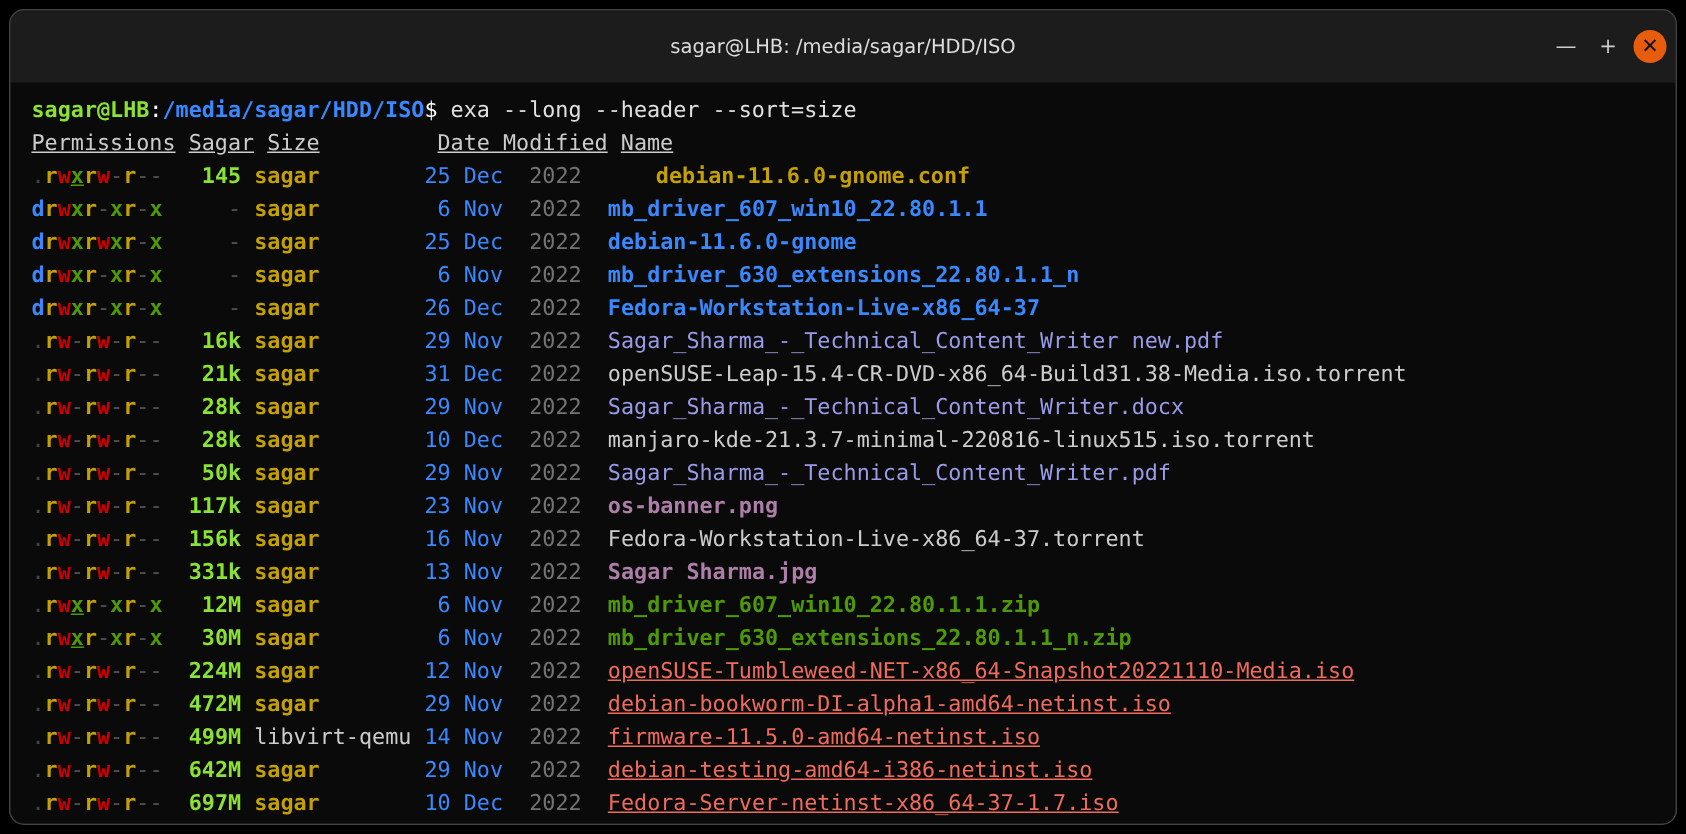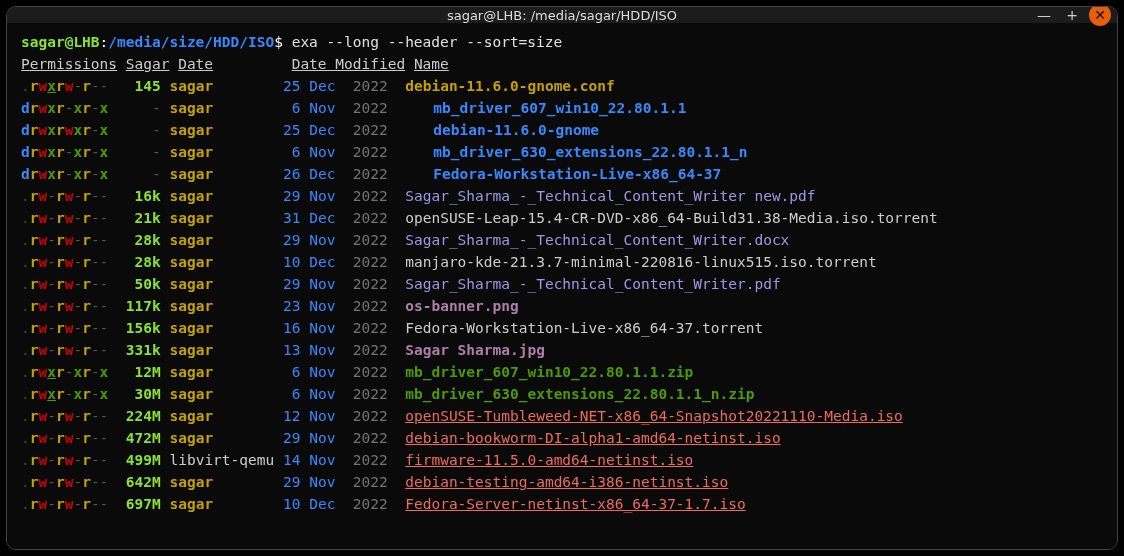--- a/index.html
+++ b/index.html
@@ -16,21 +16,21 @@
     width: 100%;
     height: 100%;
     background: #0a0a0a;
     border-radius: 10px;
     border: 1px solid #444;
     display: flex;
     flex-direction: column;
     overflow: hidden;
   }
   .titlebar {
-    height: 16px;
+    height: 48px;
     background: #1c1c1c;
     display: flex;
     align-items: center;
     justify-content: center;
     position: relative;
     color: #ddd;
     font-family: "DejaVu Sans", sans-serif;
     font-size: 13px;
     font-weight: 500;
     flex-shrink: 0;
@@ -81,42 +81,42 @@
   .p-xu { color: #4e9a06; font-weight: bold; text-decoration: underline; }
   .p-dash { color: #555; }
 
   .sz { color: #8ae234; font-weight: bold; text-align: right; }
   .sz-dash { color: #555; }
   .usr { color: #c4a000; font-weight: bold; text-align: right; }
   .usr-alt { color: #ccc; }
   .date { color: #3a88fe; }
   .year { color: #737373; }
 
-  .nm-dir { color: #3a88fe; font-weight: bold; margin-left: 28px; }
-  .nm-txt { color: #c4a000; font-weight: bold; }
+  .nm-dir { color: #3a88fe; font-weight: bold; }
+  .nm-txt { color: #c4a000; font-weight: bold; margin-left: 32px; }
   .nm-img { color: #ad7fa8; font-weight: bold; }
   .nm-zip { color: #4e9a06; font-weight: bold; text-align: right; }
   .nm-doc { color: #9a9ae8; text-align: center; }
   .nm-plain { color: #ccc; }
   .nm-red { color: #ef6b5b; text-decoration: underline; }
 </style>
 </head>
 <body>
 
 <div class="window">
   <div class="titlebar">
     <span>sagar@LHB: /media/sagar/HDD/ISO</span>
     <div class="controls">
       <div class="ctrl">—</div>
       <div class="ctrl">+</div>
       <div class="ctrl close">✕</div>
     </div>
   </div>
-  <div class="term" id="term"><span class="prompt-user">sagar@LHB</span><span class="prompt-colon">:</span><span class="prompt-path">/media/size/HDD/ISO</span><span class="prompt-dollar">$</span><span class="cmd"> exa --long --header --sort=size</span>
-<span class="hdr">Permissions</span> <span class="hdr">Sagar</span> <span class="hdr">Date</span>         <span class="hdr">Date Modified</span> <span class="hdr">Name</span>
+  <div class="term" id="term"><span class="prompt-user">sagar@LHB</span><span class="prompt-colon">:</span><span class="prompt-path">/media/sagar/HDD/ISO</span><span class="prompt-dollar">$</span><span class="cmd"> exa --long --header --sort=size</span>
+<span class="hdr">Permissions</span> <span class="hdr">Sagar</span> <span class="hdr">Size</span>         <span class="hdr">Date Modified</span> <span class="hdr">Name</span>
 <span><span class="p-dot">.</span><span class="p-r">r</span><span class="p-w">w</span><span class="p-xu">x</span><span class="p-r">r</span><span class="p-w">w</span><span class="p-dash">-</span><span class="p-r">r</span><span class="p-dash">-</span><span class="p-dash">-</span></span>  <span class="sz"> 145</span> <span class="usr">sagar       </span> <span class="date">25</span> <span class="date">Dec</span>  <span class="year">2022</span>  <span class="nm-txt">debian-11.6.0-gnome.conf</span>
 <span><span class="p-d">d</span><span class="p-r">r</span><span class="p-w">w</span><span class="p-x">x</span><span class="p-r">r</span><span class="p-dash">-</span><span class="p-x">x</span><span class="p-r">r</span><span class="p-dash">-</span><span class="p-x">x</span></span>  <span class="sz-dash">   -</span> <span class="usr">sagar       </span> <span class="date"> 6</span> <span class="date">Nov</span>  <span class="year">2022</span>  <span class="nm-dir">mb_driver_607_win10_22.80.1.1</span>
 <span><span class="p-d">d</span><span class="p-r">r</span><span class="p-w">w</span><span class="p-x">x</span><span class="p-r">r</span><span class="p-w">w</span><span class="p-x">x</span><span class="p-r">r</span><span class="p-dash">-</span><span class="p-x">x</span></span>  <span class="sz-dash">   -</span> <span class="usr">sagar       </span> <span class="date">25</span> <span class="date">Dec</span>  <span class="year">2022</span>  <span class="nm-dir">debian-11.6.0-gnome</span>
 <span><span class="p-d">d</span><span class="p-r">r</span><span class="p-w">w</span><span class="p-x">x</span><span class="p-r">r</span><span class="p-dash">-</span><span class="p-x">x</span><span class="p-r">r</span><span class="p-dash">-</span><span class="p-x">x</span></span>  <span class="sz-dash">   -</span> <span class="usr">sagar       </span> <span class="date"> 6</span> <span class="date">Nov</span>  <span class="year">2022</span>  <span class="nm-dir">mb_driver_630_extensions_22.80.1.1_n</span>
 <span><span class="p-d">d</span><span class="p-r">r</span><span class="p-w">w</span><span class="p-x">x</span><span class="p-r">r</span><span class="p-dash">-</span><span class="p-x">x</span><span class="p-r">r</span><span class="p-dash">-</span><span class="p-x">x</span></span>  <span class="sz-dash">   -</span> <span class="usr">sagar       </span> <span class="date">26</span> <span class="date">Dec</span>  <span class="year">2022</span>  <span class="nm-dir">Fedora-Workstation-Live-x86_64-37</span>
 <span><span class="p-dot">.</span><span class="p-r">r</span><span class="p-w">w</span><span class="p-dash">-</span><span class="p-r">r</span><span class="p-w">w</span><span class="p-dash">-</span><span class="p-r">r</span><span class="p-dash">-</span><span class="p-dash">-</span></span>  <span class="sz"> 16k</span> <span class="usr">sagar       </span> <span class="date">29</span> <span class="date">Nov</span>  <span class="year">2022</span>  <span class="nm-doc">Sagar_Sharma_-_Technical_Content_Writer new.pdf</span>
 <span><span class="p-dot">.</span><span class="p-r">r</span><span class="p-w">w</span><span class="p-dash">-</span><span class="p-r">r</span><span class="p-w">w</span><span class="p-dash">-</span><span class="p-r">r</span><span class="p-dash">-</span><span class="p-dash">-</span></span>  <span class="sz"> 21k</span> <span class="usr">sagar       </span> <span class="date">31</span> <span class="date">Dec</span>  <span class="year">2022</span>  <span class="nm-plain">openSUSE-Leap-15.4-CR-DVD-x86_64-Build31.38-Media.iso.torrent</span>
 <span><span class="p-dot">.</span><span class="p-r">r</span><span class="p-w">w</span><span class="p-dash">-</span><span class="p-r">r</span><span class="p-w">w</span><span class="p-dash">-</span><span class="p-r">r</span><span class="p-dash">-</span><span class="p-dash">-</span></span>  <span class="sz"> 28k</span> <span class="usr">sagar       </span> <span class="date">29</span> <span class="date">Nov</span>  <span class="year">2022</span>  <span class="nm-doc">Sagar_Sharma_-_Technical_Content_Writer.docx</span>
 <span><span class="p-dot">.</span><span class="p-r">r</span><span class="p-w">w</span><span class="p-dash">-</span><span class="p-r">r</span><span class="p-w">w</span><span class="p-dash">-</span><span class="p-r">r</span><span class="p-dash">-</span><span class="p-dash">-</span></span>  <span class="sz"> 28k</span> <span class="usr">sagar       </span> <span class="date">10</span> <span class="date">Dec</span>  <span class="year">2022</span>  <span class="nm-plain">manjaro-kde-21.3.7-minimal-220816-linux515.iso.torrent</span>
 <span><span class="p-dot">.</span><span class="p-r">r</span><span class="p-w">w</span><span class="p-dash">-</span><span class="p-r">r</span><span class="p-w">w</span><span class="p-dash">-</span><span class="p-r">r</span><span class="p-dash">-</span><span class="p-dash">-</span></span>  <span class="sz"> 50k</span> <span class="usr">sagar       </span> <span class="date">29</span> <span class="date">Nov</span>  <span class="year">2022</span>  <span class="nm-doc">Sagar_Sharma_-_Technical_Content_Writer.pdf</span>

